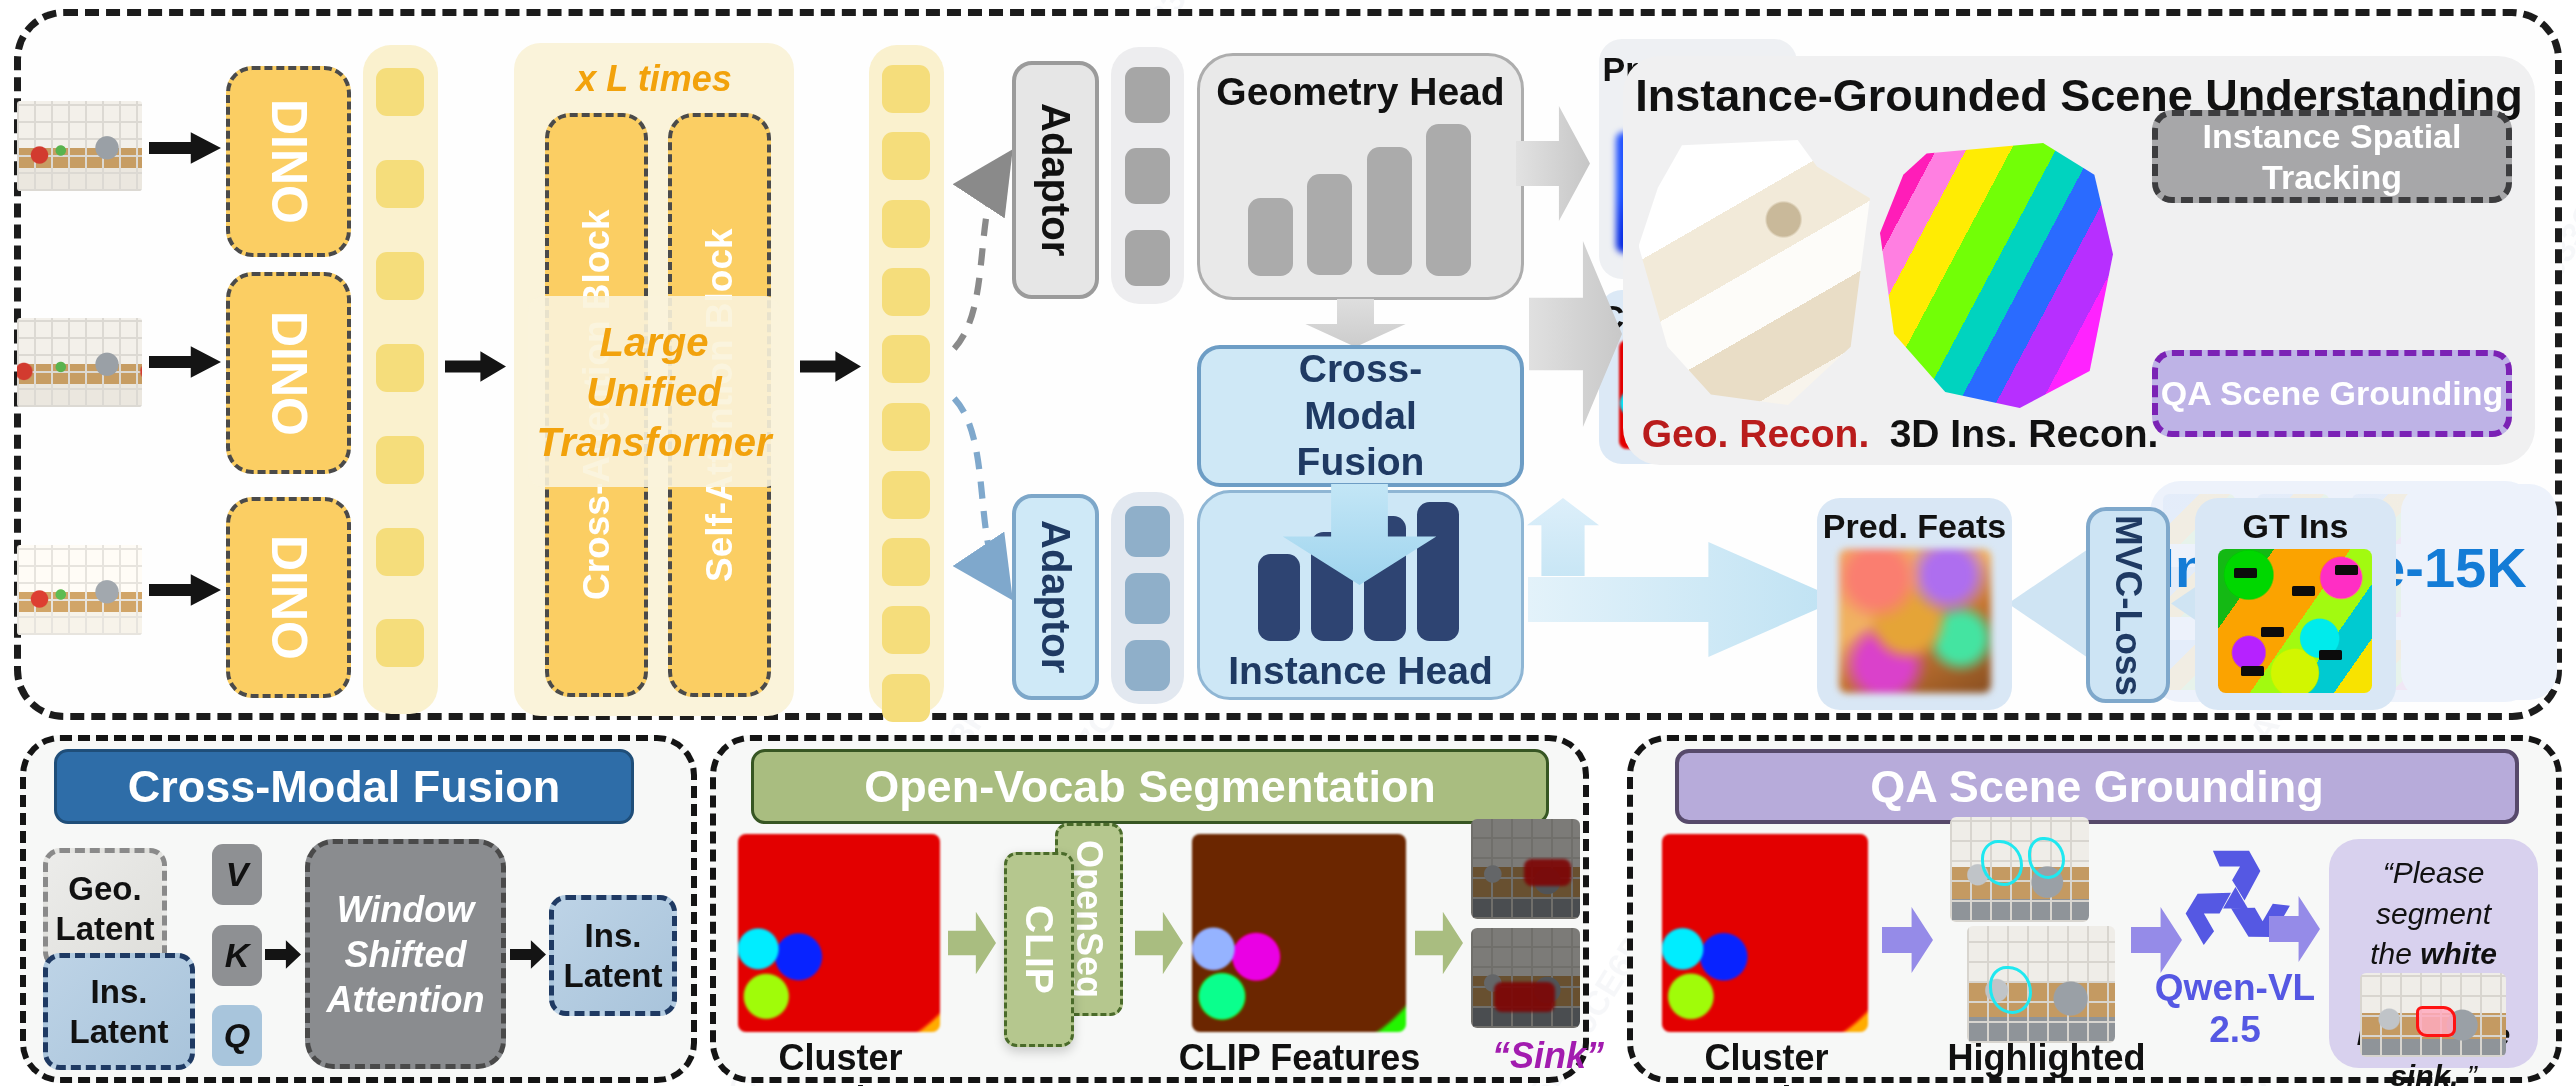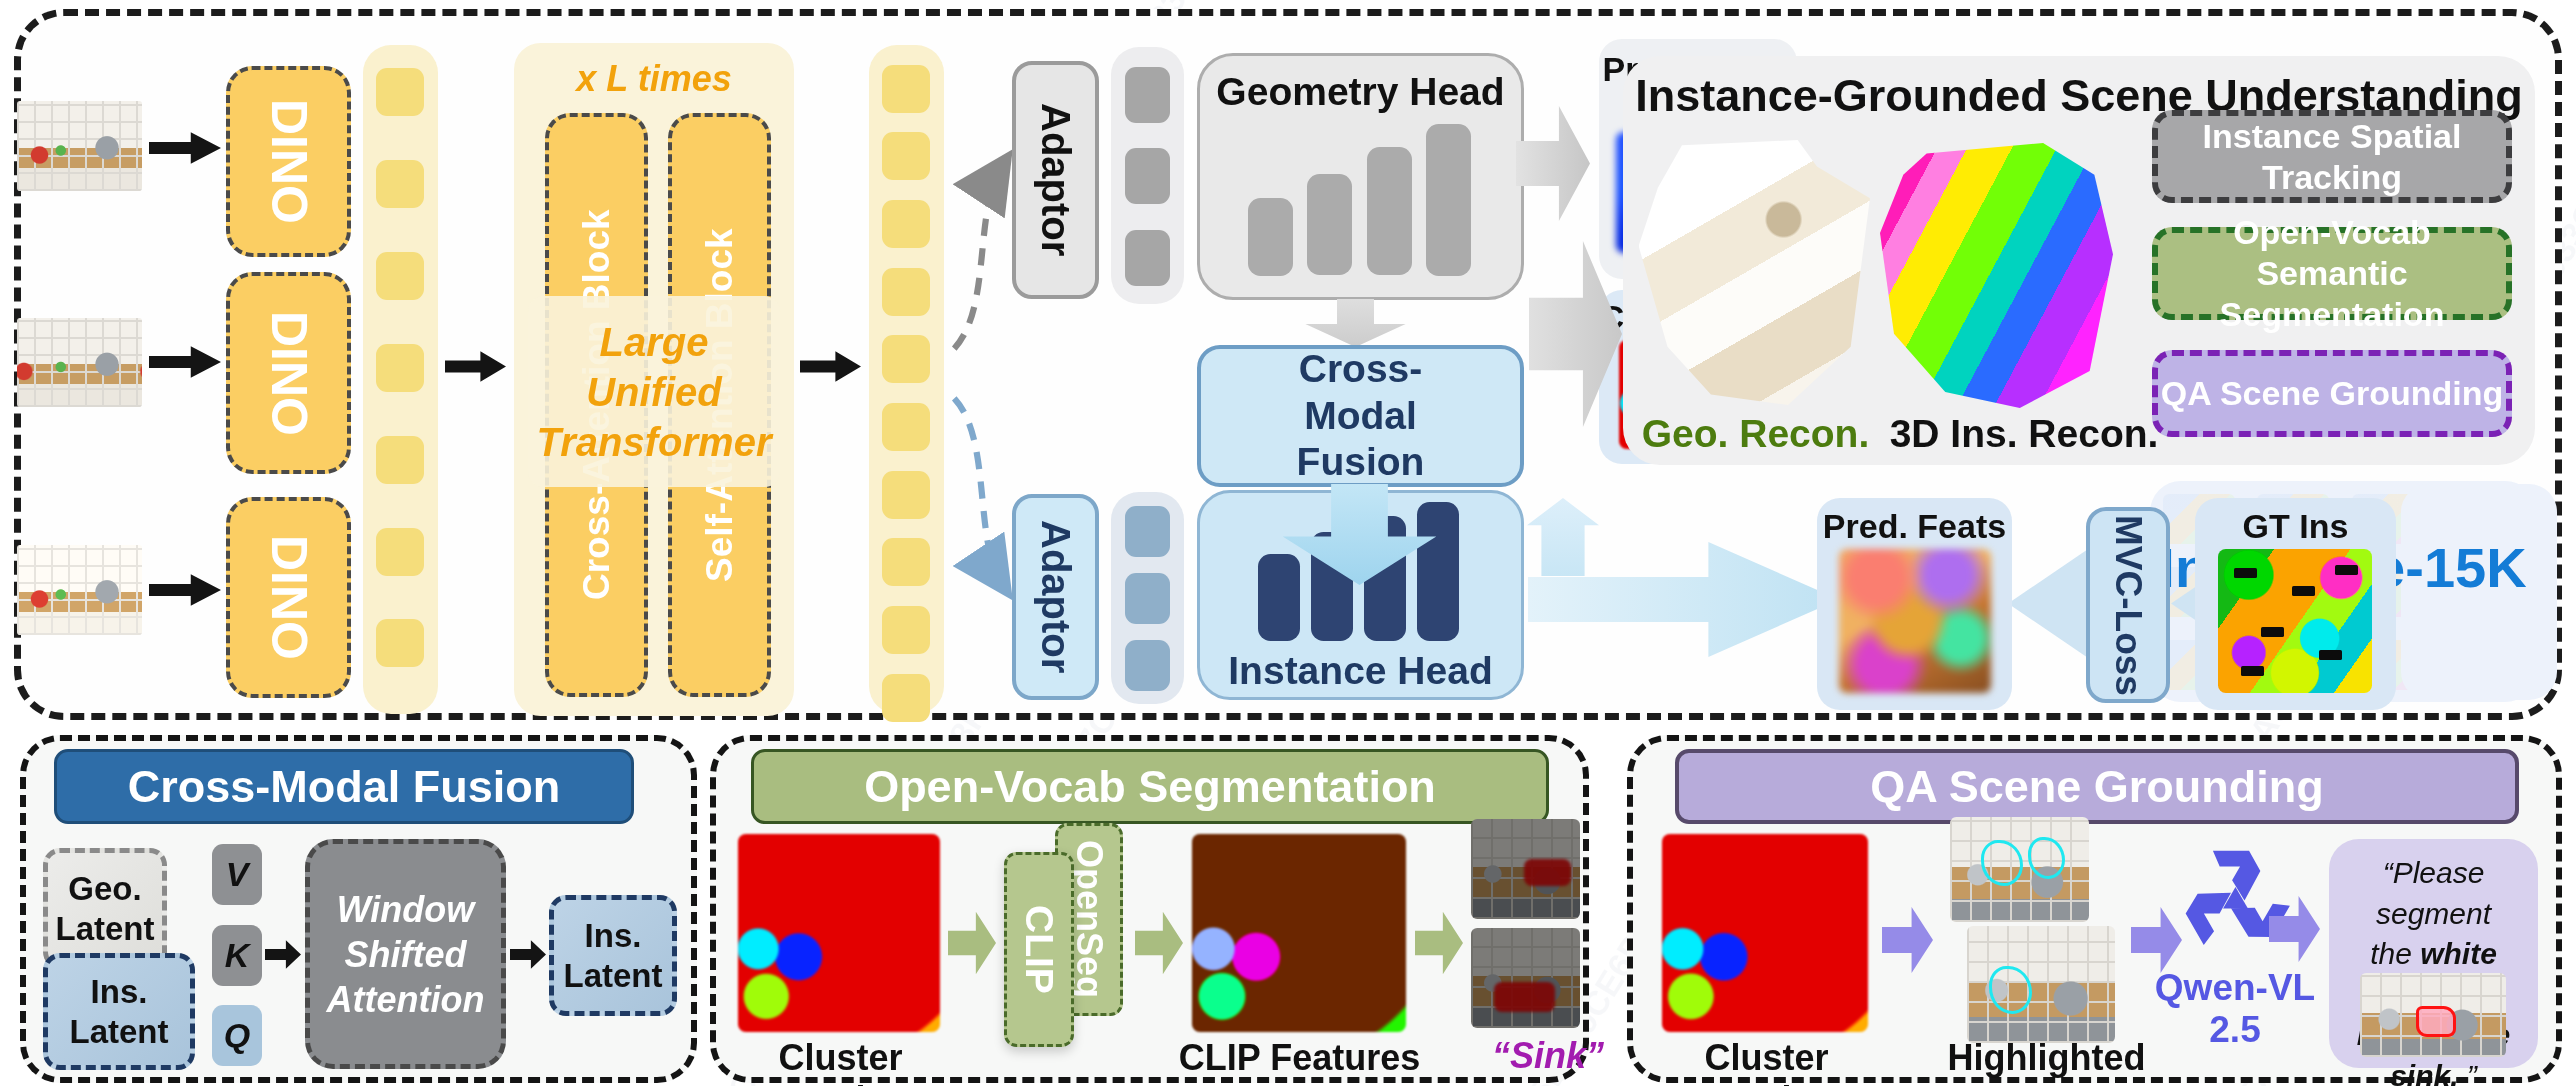--- a/index.html
+++ b/index.html
@@ -259,27 +259,24 @@
       <div class="thumb" style="left:107px;top:159px;"></div>
       <div class="thumb" style="left:202px;top:159px;"></div>
       <div class="thumb" style="left:297px;top:159px;"></div>
   </div>
   <div class="abs b" style="left:2150px;top:535px;width:386px;text-align:center;font-size:56px;color:#147CD6;z-index:3;">InsScene-15K</div>
 
   <div class="abs" style="left:1623px;top:56px;width:912px;height:409px;background:#F0F0F1;border-radius:37px;padding-left:44px;">
     <div class="abs b" style="left:0;top:14px;width:100%;text-align:center;font-size:45px;color:#111;">Instance-Grounded Scene Understanding</div>
     <div class="cloud-geo" style="left:15.6px;top:84px;width:241px;height:265px;"></div>
     <div class="cloud-ins" style="left:257px;top:87px;width:233px;height:265px;"></div>
-    <div class="abs b" style="left:0px;top:356px;width:265px;text-align:center;font-size:39px;color:#4d7c0f;">Geo. Recon.</div>
+    <div class="abs b" style="left:0px;top:356px;width:265px;text-align:center;font-size:39px;color:#b91c1c;">Geo. Recon.</div>
     <div class="abs b" style="left:257px;top:356px;width:288px;text-align:center;font-size:39px;color:#111;">3D Ins. Recon.</div>
     <div class="abs flexc b" style="left:529px;top:54px;width:360px;height:93px;background:#A7A7A9;border:6.2px dashed #3D3D3F;border-radius:20px;color:#fff;font-size:34px;line-height:1.2;padding:0 23px;">
         <span>Instance Spatial Tracking</span>
-      </div>
-    <div class="abs flexc b" style="left:529px;top:171px;width:360px;height:93px;background:#ABBF82;border:6.2px dashed #277227;border-radius:20px;color:#fff;font-size:34px;line-height:1.2;padding:0 15.6px;">
-        <span>Open-Vocab Semantic Segmentation</span>
       </div>
     <div class="abs flexc b" style="left:529px;top:294px;width:360px;height:87px;background:#BEB3E6;border:6.2px dashed #7B22B5;border-radius:20px;color:#fff;font-size:34px;">
         <span>QA Scene Grounding</span>
       </div>
   </div>
 
   <div class="abs panel-bot" style="left:19.5px;width:677px;"></div>
   <div class="abs hdr" style="left:54px;top:749px;width:580px;height:75px;background:#2E6DA8;border:3.9px solid #1F4E79;">
       <span>Cross-Modal Fusion</span>
     </div>

